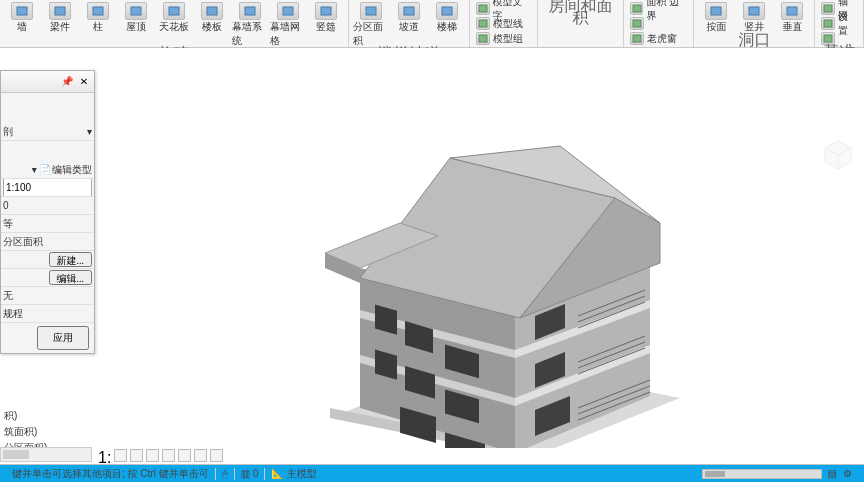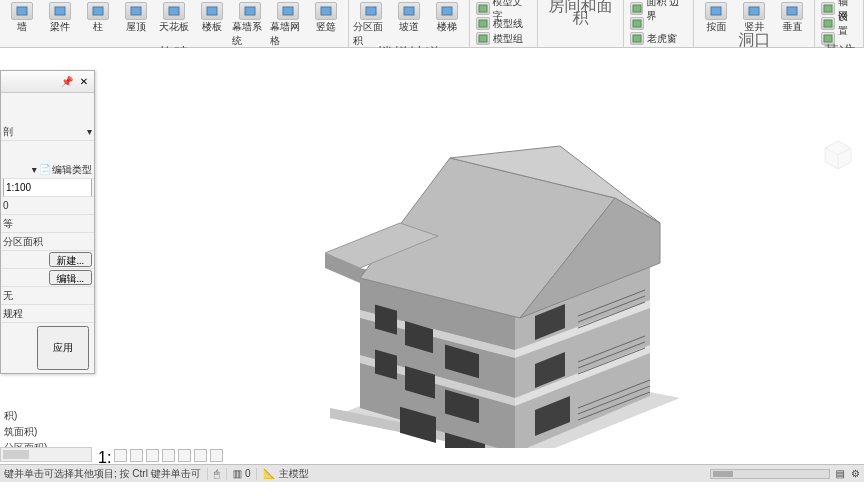--- a/index.html
+++ b/index.html
@@ -16,26 +16,26 @@
   .group-label { text-align:center; font-size:16px; color:#666; height:12px; line-height:12px; }
   .smallcol { display:flex; flex-direction:column; gap:0px; justify-content:center; padding-top:1px;}
   .workspace { position: relative; height: 434px; background: #fff; }
   .panel { position: absolute; left: 0; top: 22px; width: 95px; background: #f4f4f4; border: 1px solid #b0b0b0; box-shadow: 1px 1px 3px rgba(0,0,0,.2); font-size:10px; }
   .panel-head { height: 22px; background: linear-gradient(#fcfcfc,#e8e8e8); border-bottom:1px solid #c8c8c8; display:flex; align-items:center; justify-content:flex-end; padding:0 3px; gap:2px; }
   .panel-head .x { width:14px; height:14px; display:flex; align-items:center; justify-content:center; cursor:pointer; }
   .panel-row { display:flex; align-items:center; height:18px; padding:0 2px; border-bottom:1px solid #e0e0e0; color:#333; overflow:hidden; white-space:nowrap; }
   .panel-row input { width: 100%; border:1px solid #aaa; height:25px; font-size:10px; padding:0 2px; }
   .panel-row button { font-size:10px; padding:0 6px; height:15px; margin-left:auto;font-family:Liberation Serif, serif; }
   .panel-btn { display:flex; justify-content:flex-end; padding:3px 5px; }
-  .panel-btn button { font-size:10px; padding:13px 14px; }
+  .panel-btn button { font-size:10px; padding:3px 14px; }
   .tree { position:absolute; left:0; top:360px; width:93px; font-size:10px; color:#333; }
   .tree div { padding:1px 4px; white-space:nowrap; overflow:hidden; }
   .canvas { position:absolute; inset:0; }
   .house { position:absolute; left:300px; top:80px; width:400px; height:320px; }
-  .statusbar { position:absolute; bottom:0; left:0; right:0; height:18px; background:#e5e5e5; border-top:1px solid #c0c0c0; display:flex; align-items:center; font-size:10px; color:#444; gap:6px; padding:0 4px; }
+  .statusbar { position:absolute; bottom:0; left:0; right:0; height:18px; background:#0ea5e9; border-top:1px solid #c0c0c0; display:flex; align-items:center; font-size:10px; color:#444; gap:6px; padding:0 12px; }
   .statusbar .sep { width:1px; height:12px; background:#ccc; }
   .statusbar .scroll { margin-left:auto; width:120px; height:10px; background:#ddd; border:1px solid #bbb; position:relative;}
   .statusbar .scroll .thumb { position:absolute; left:2px; top:1px; width:20px; height:6px; background:#aaa; }
   .viewcube { position:absolute; right:10px; top:90px; width:32px; height:32px; opacity:.35; }
   .toolbar2 { position:absolute; left:4px; bottom:0px; display:flex; gap:3px; align-items:center;}
   .toolbar2 span { width:13px; height:13px; border:1px solid #bbb; background:#f4f4f4; display:inline-block;}
   .hscroll { position:absolute; left:0; bottom:20px; width:92px; height:15px; background:#efefef; border:1px solid #ccc; display:flex; align-items:center;}
   .hscroll .th { width:26px; height:9px; background:#cfcfcf; margin-left:2px;}
 </style>
 </head>

